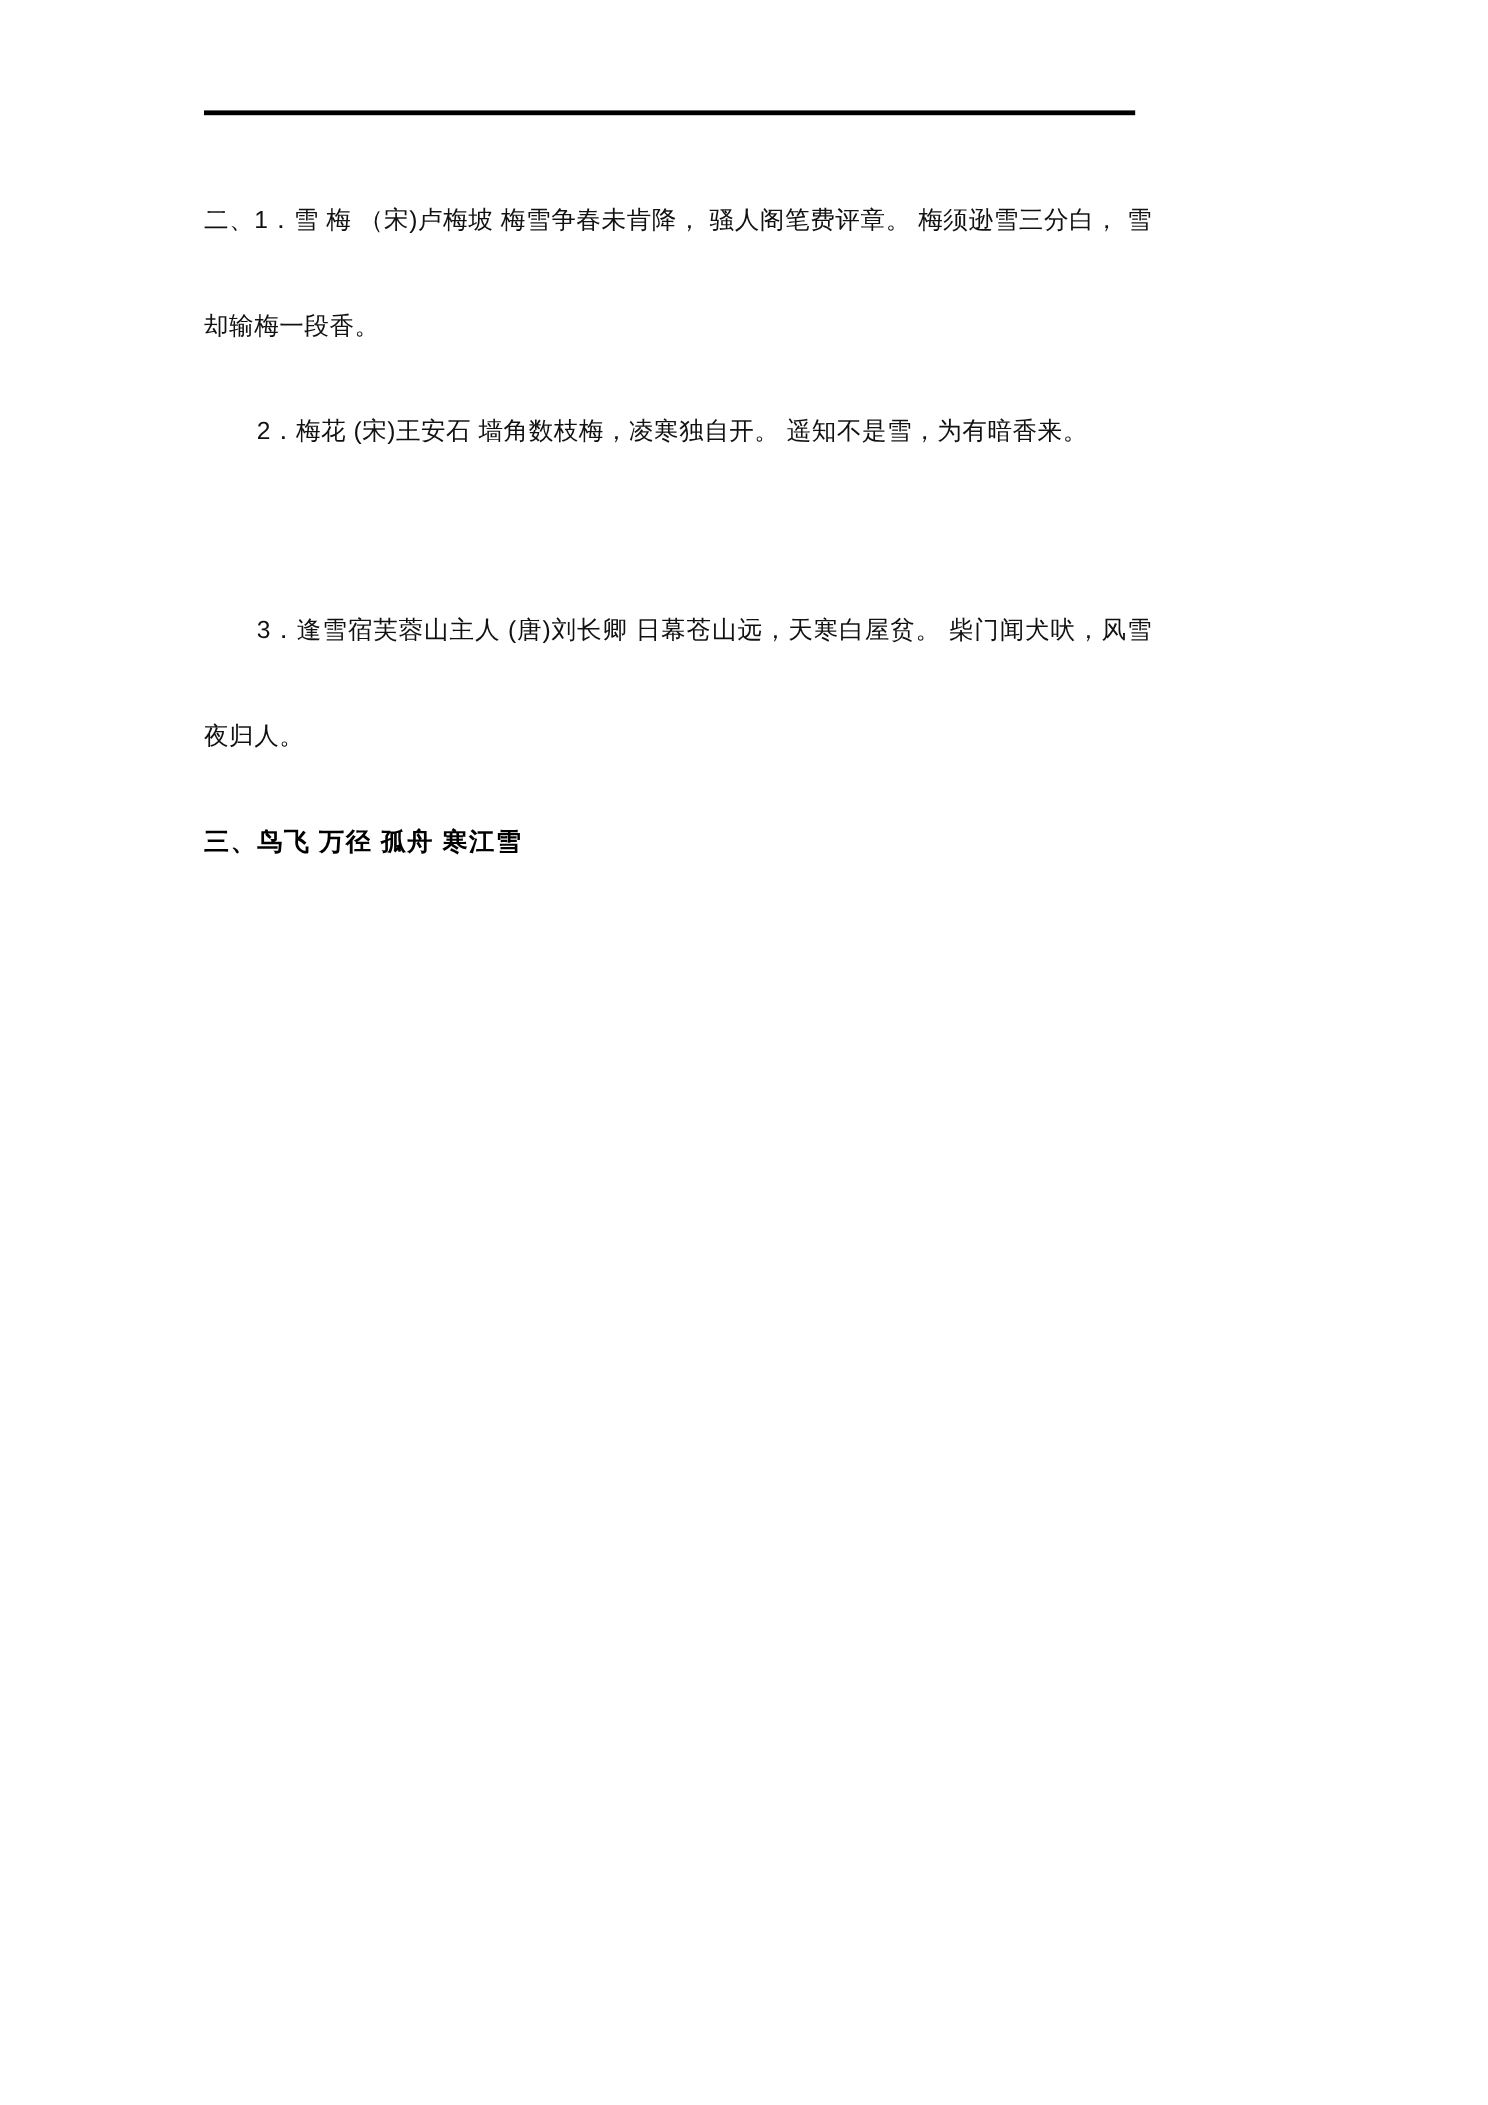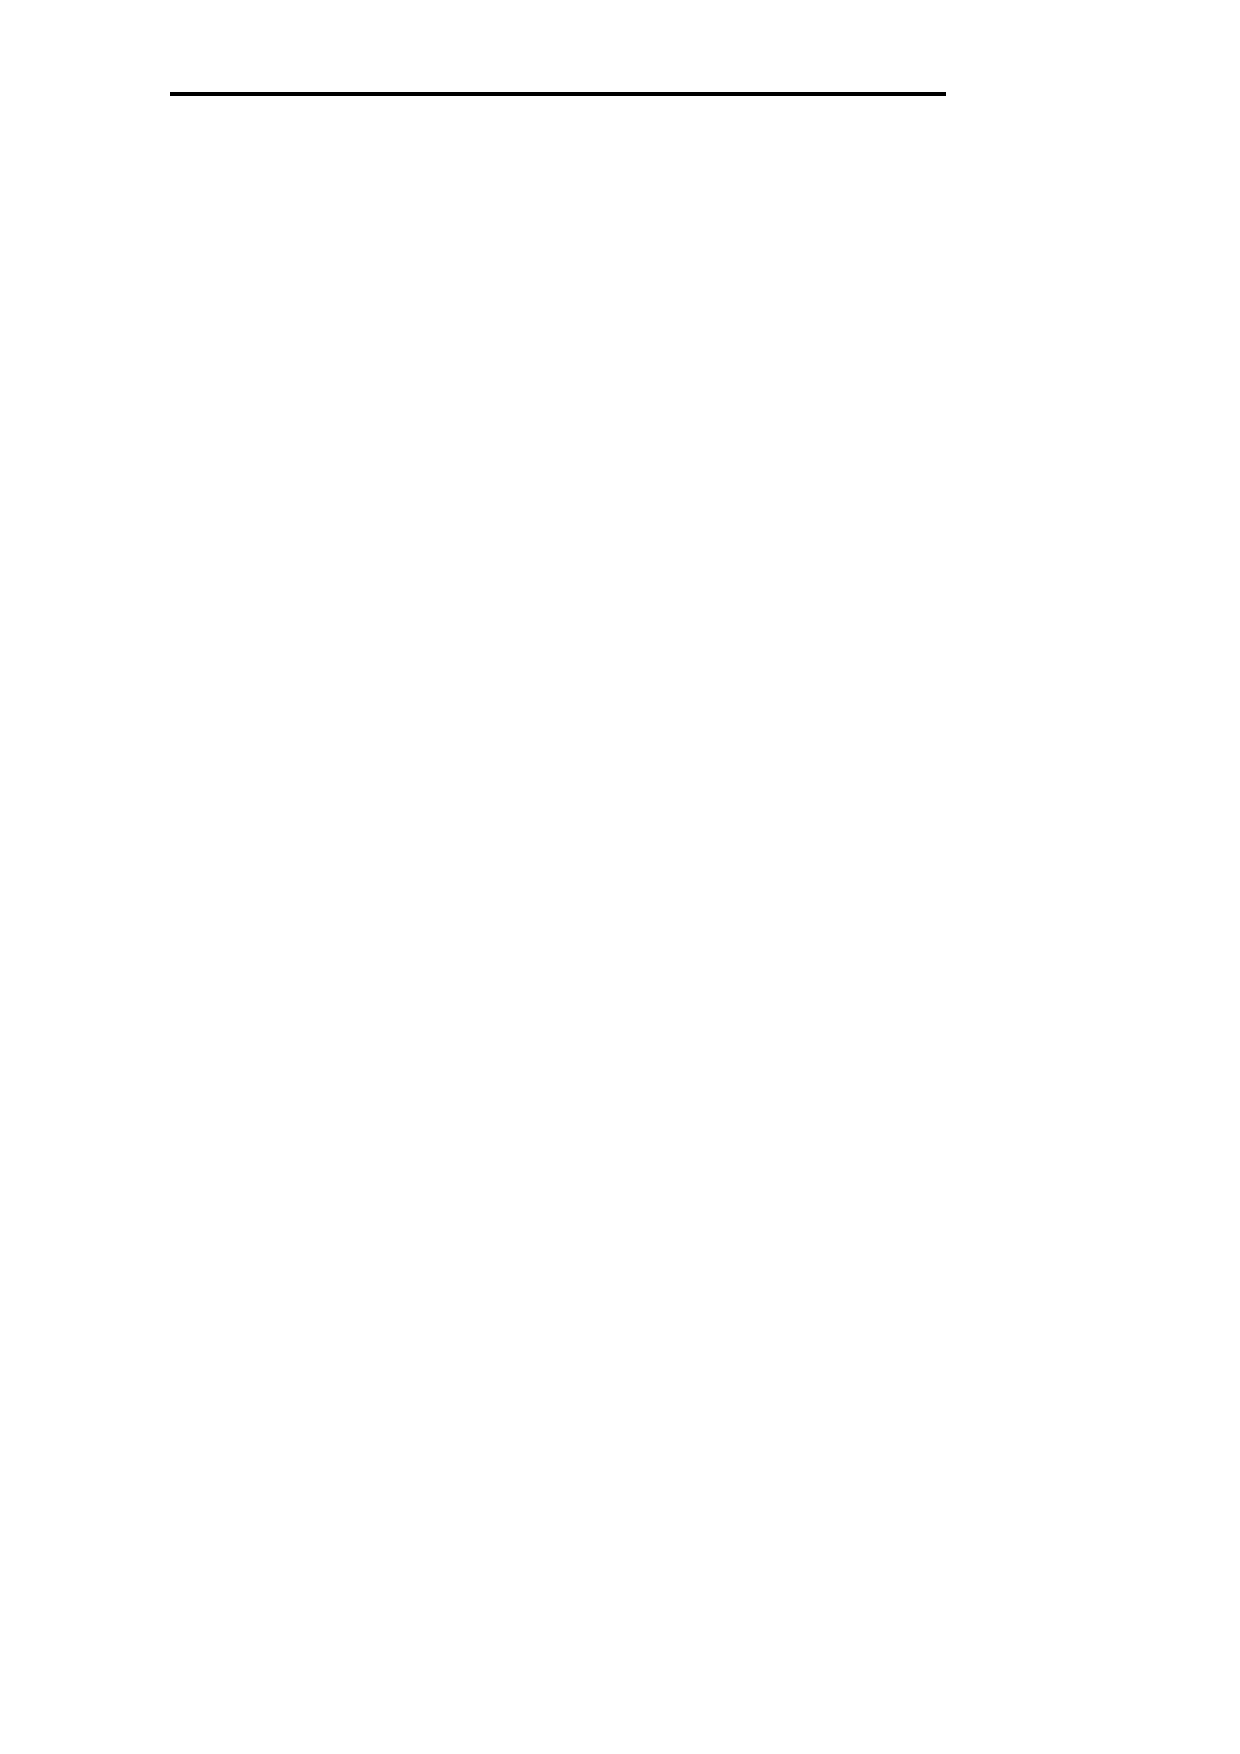--- a/index.html
+++ b/index.html
@@ -61,14 +61,25 @@
     color: #000000;
   }
 </style>
 </head>
 <body>
 
 <div class="page">
 
   <div class="top-rule"></div>
 
+  <div class="content">
+
+    <p class="para block-1">二、1．雪 梅 （宋)卢梅坡 梅雪争春未肯降， 骚人阁笔费评章。 梅须逊雪三分白， 雪却输梅一段香。</p>
+
+    <p class="para indent block-2">2．梅花 (宋)王安石 墙角数枝梅，凌寒独自开。 遥知不是雪，为有暗香来。</p>
+
+    <p class="para indent block-3">3．逢雪宿芙蓉山主人 (唐)刘长卿 日幕苍山远，天寒白屋贫。 柴门闻犬吠，风雪夜归人。</p>
+
+    <p class="heading">三、鸟飞 万径  孤舟 寒江雪</p>
+
+  </div>
 
 </div>
 
 </body></html>

